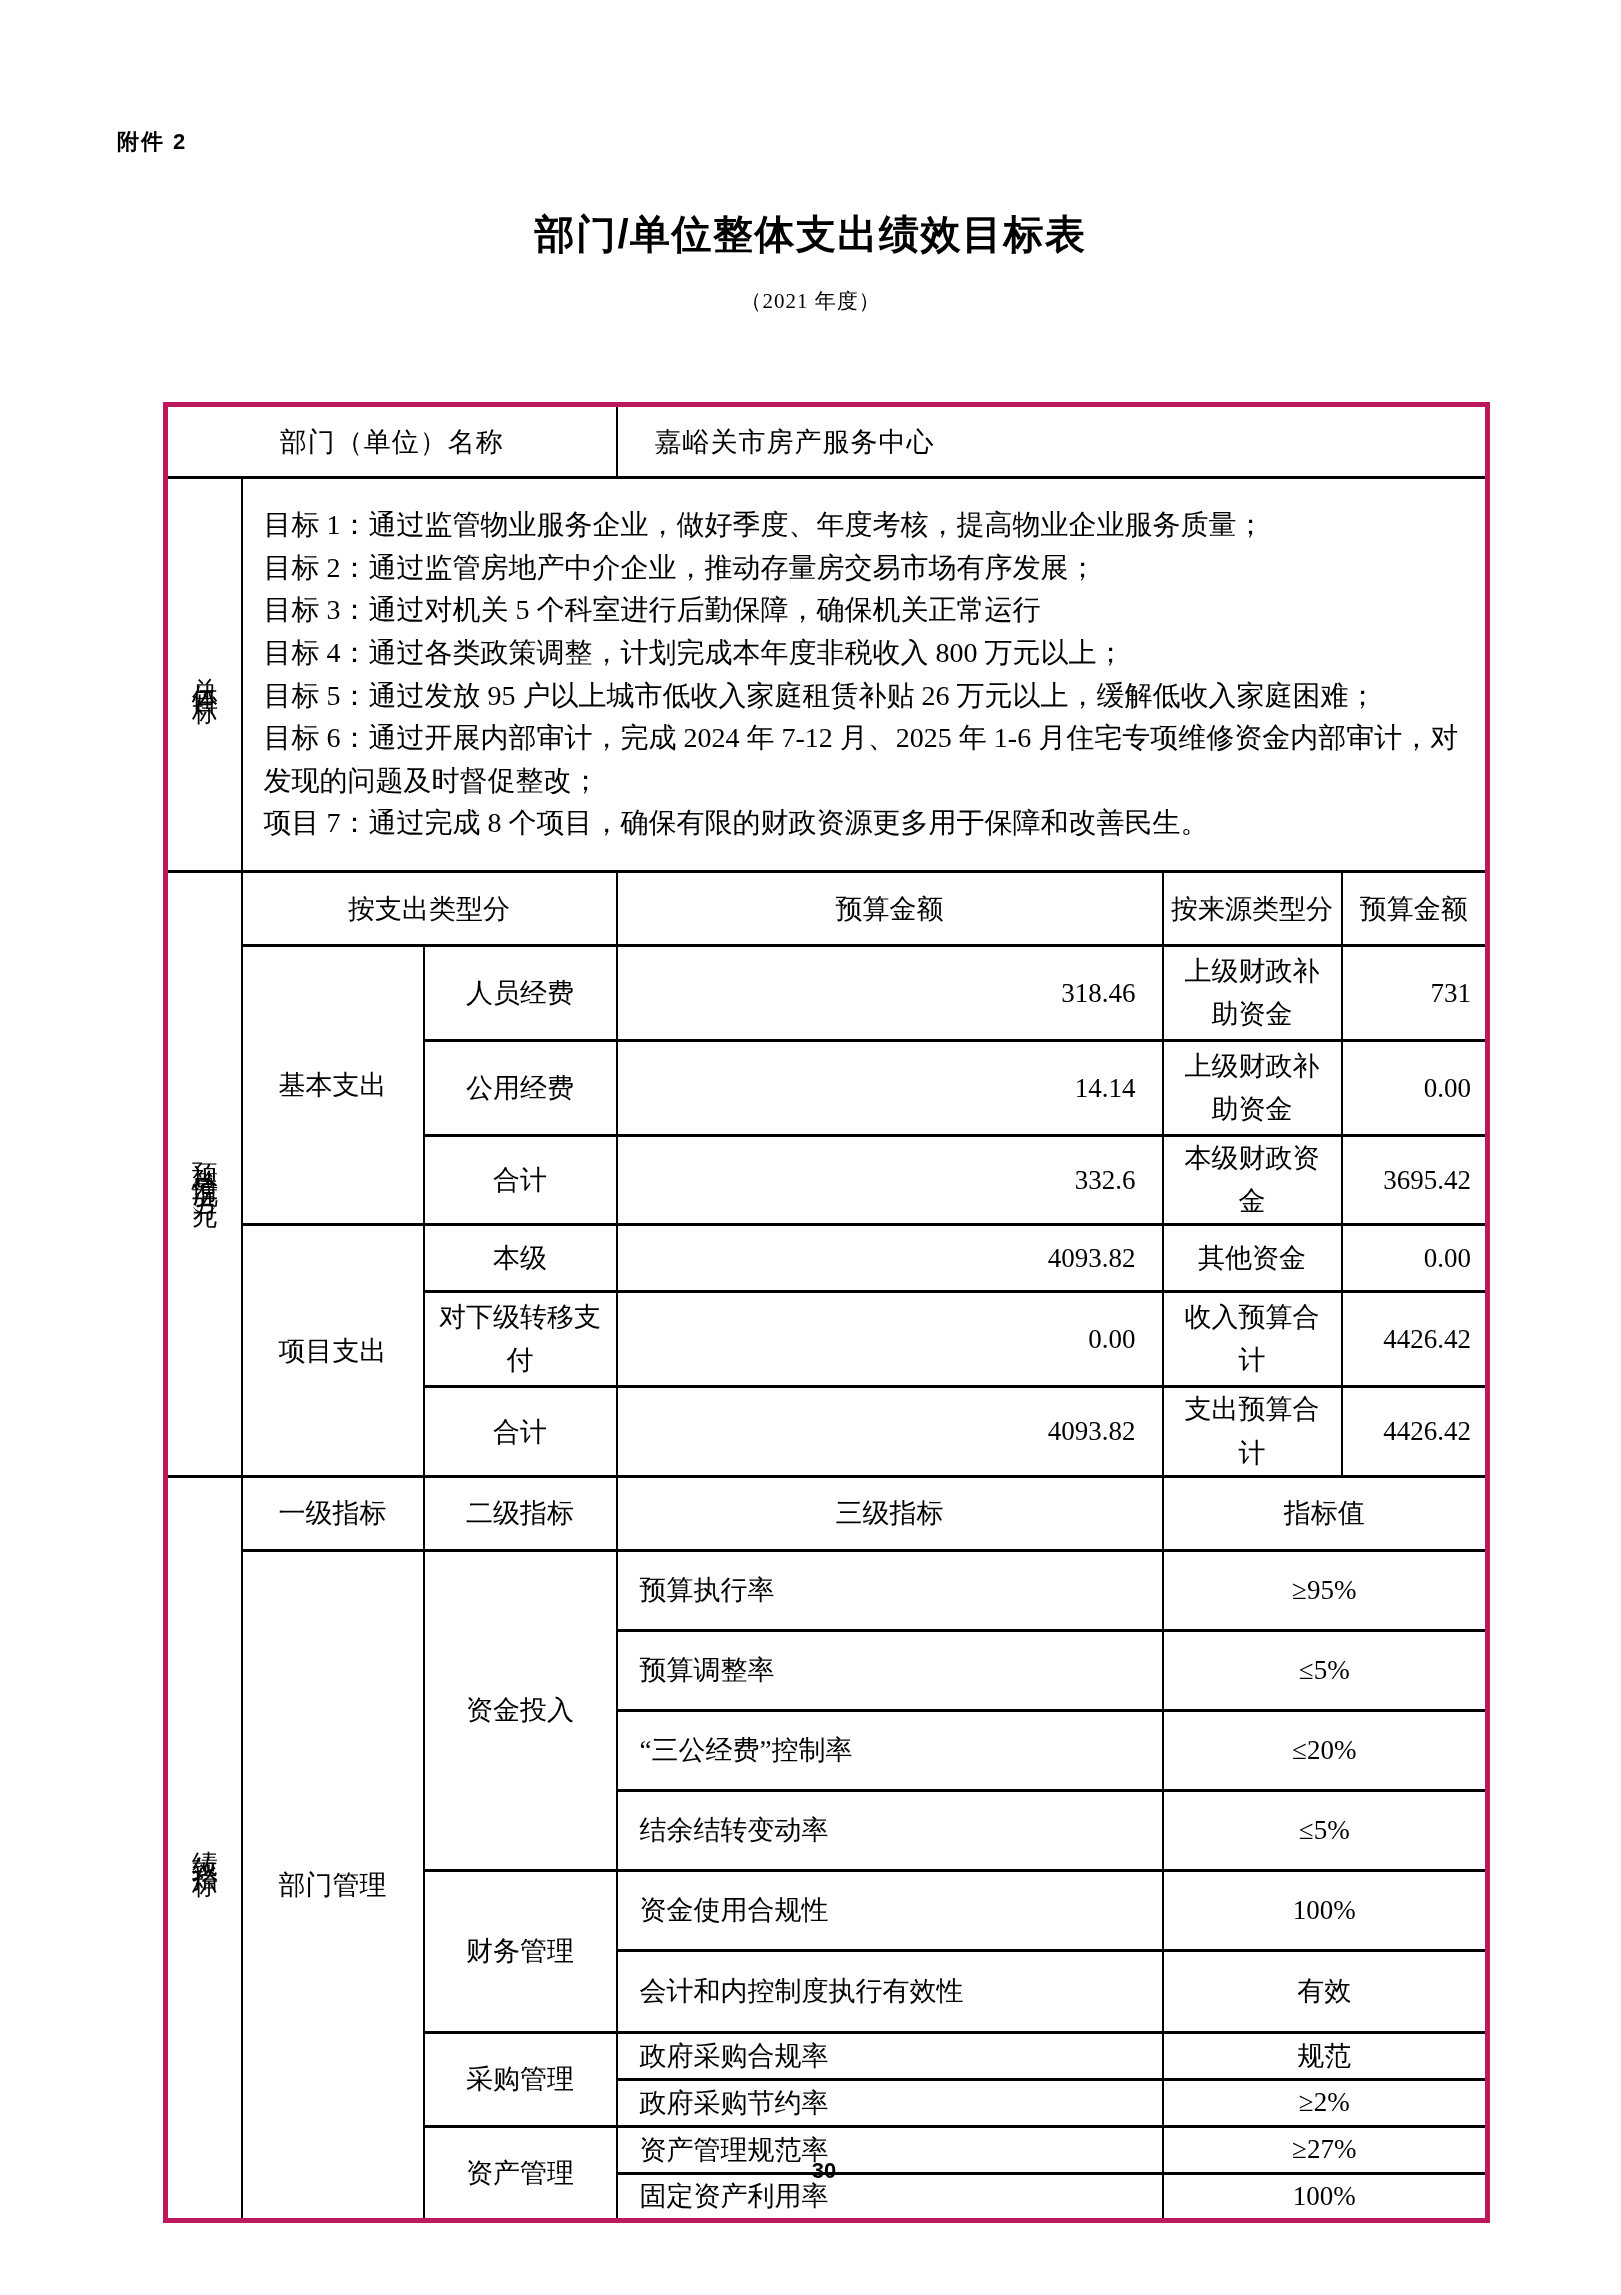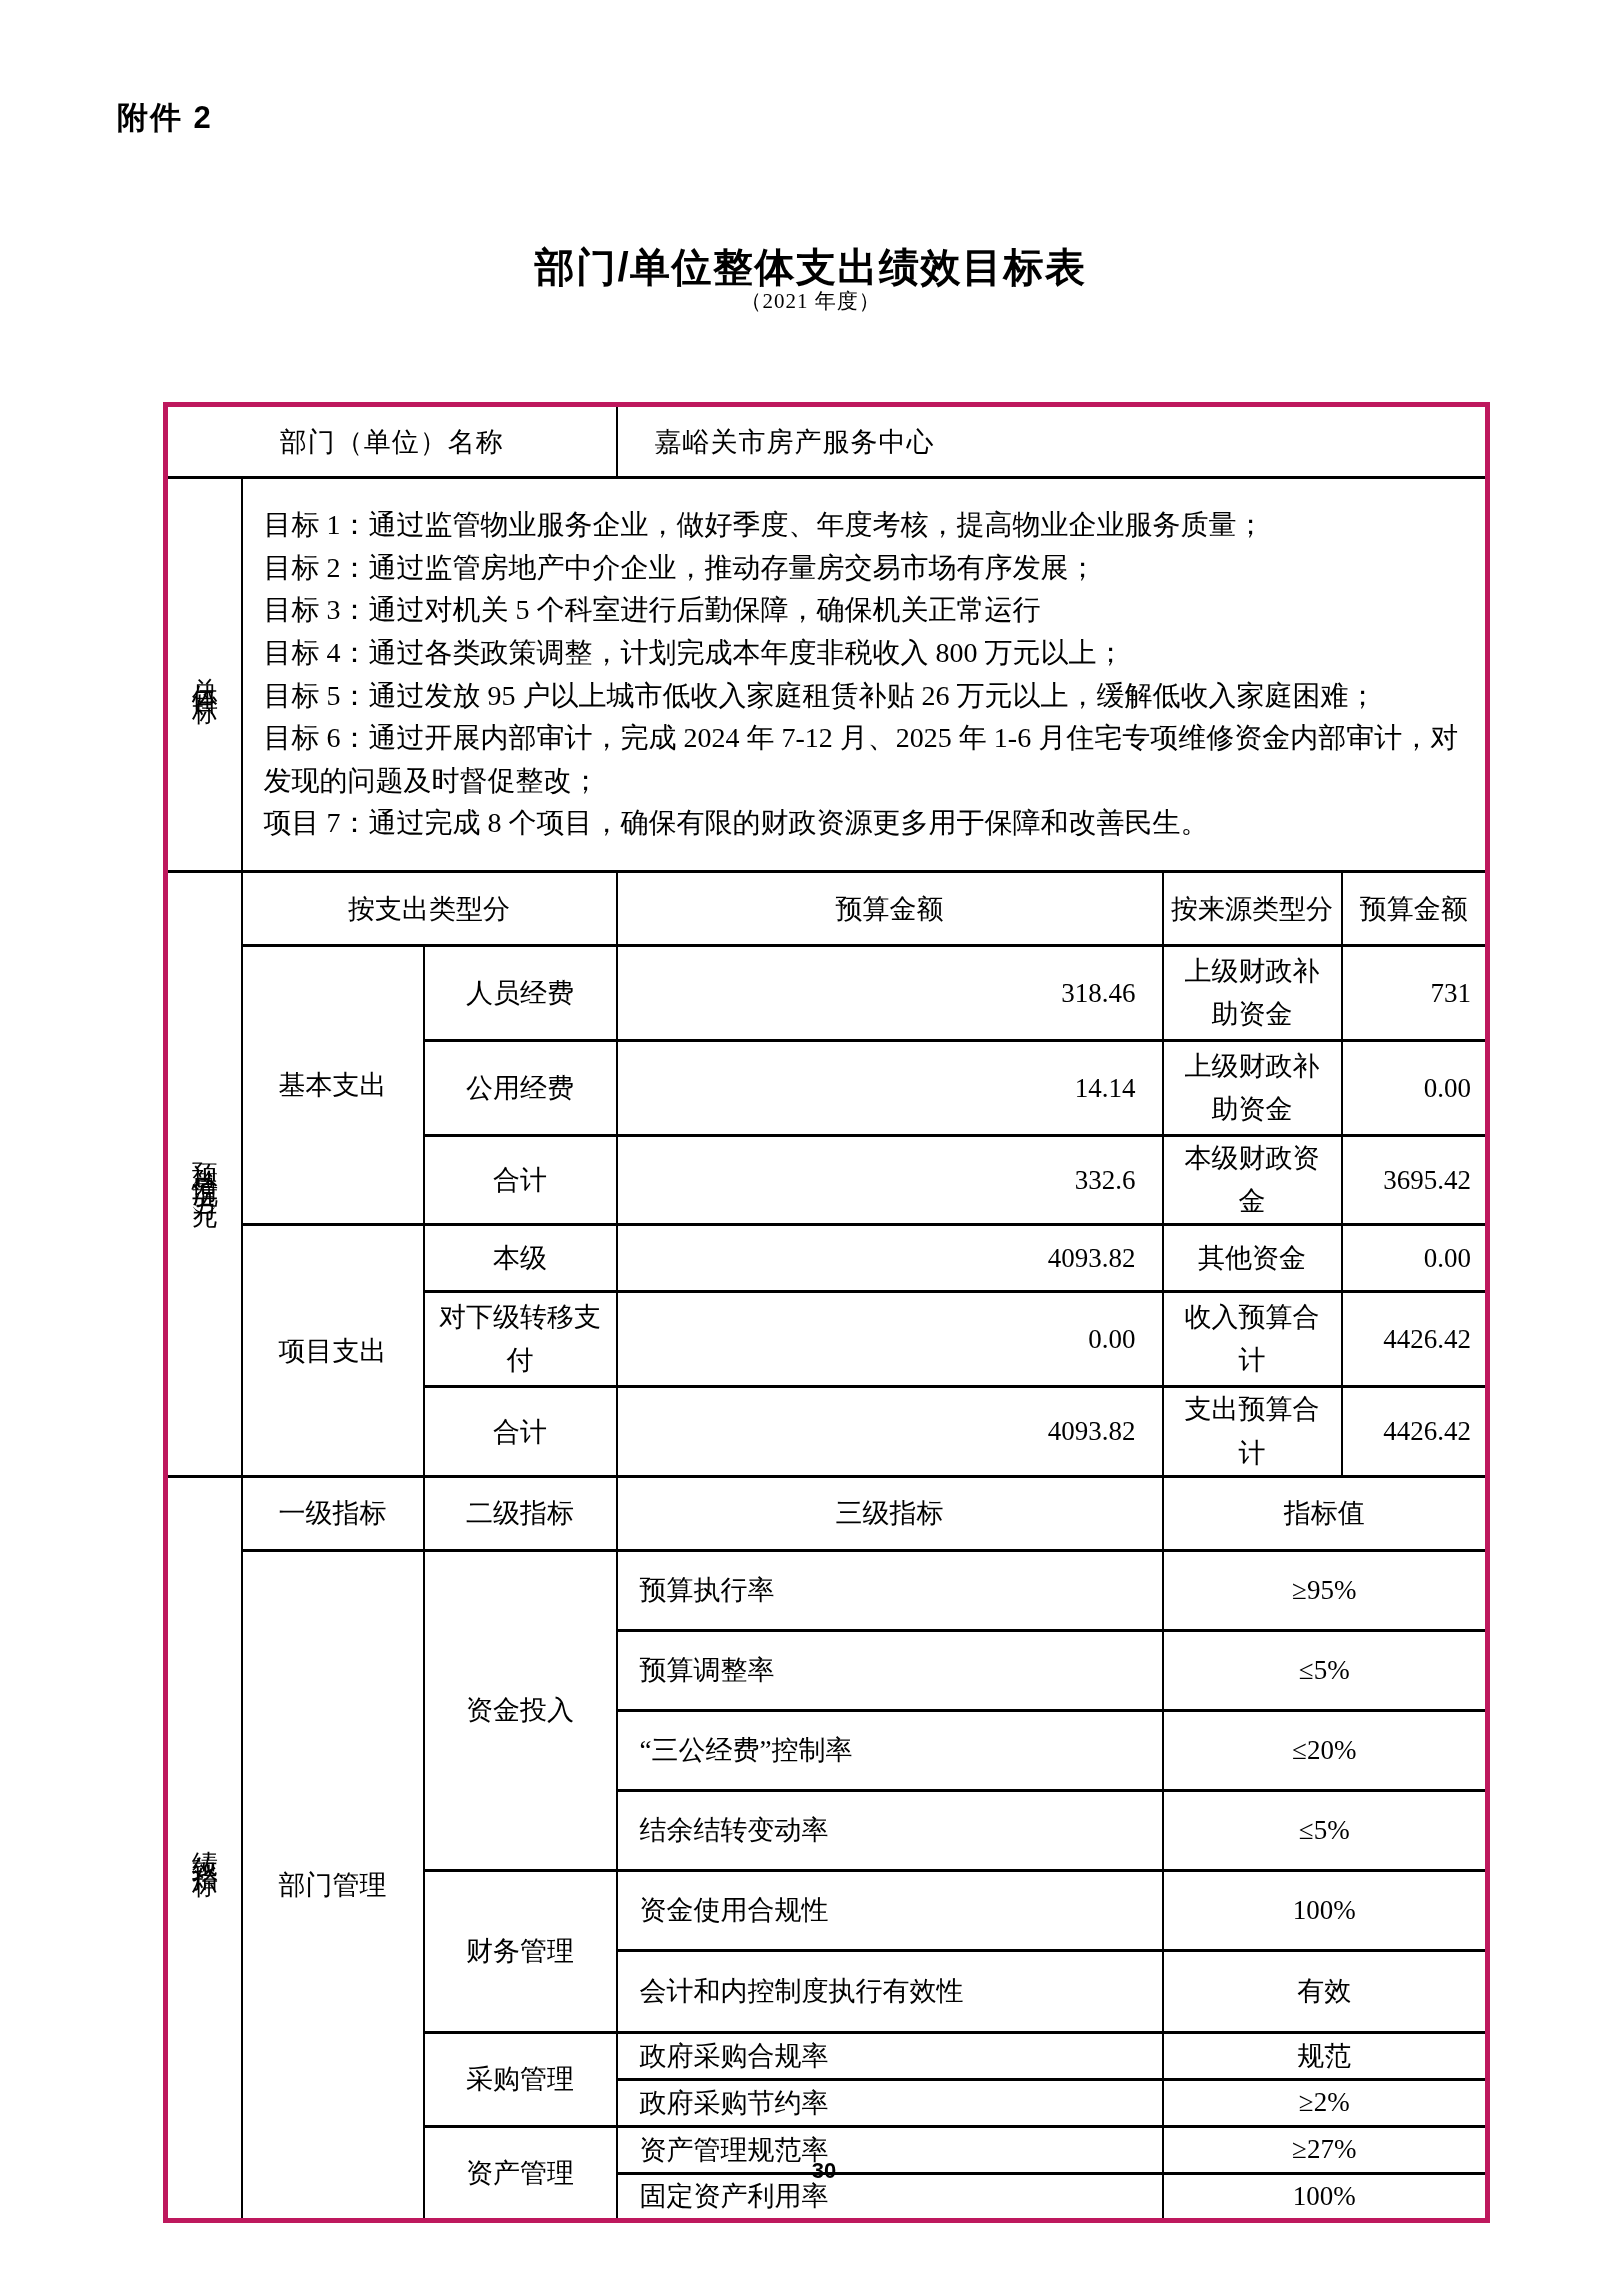--- a/index.html
+++ b/index.html
@@ -1,28 +1,28 @@
 <!DOCTYPE html>
 <html style="font-size:8px"><head>
 <meta charset="utf-8">
 <style>
   html,body{margin:0;padding:0;}
   body{
     width:1621px;height:2295px;position:relative;background:#ffffff;color:#000;
     font-family:"Liberation Serif","DejaVu Serif",serif;
   }
   .attachment{
-    position:absolute;left:117px;top:97px;
+    position:absolute;left:117px;top:127px;
     font-family:"Liberation Sans","DejaVu Sans",sans-serif;
-    font-weight:700;font-size:31px;letter-spacing:2px;
+    font-weight:700;font-size:22px;letter-spacing:2px;
   }
   .doc-title{
     position:absolute;left:0;top:207px;width:100%;text-align:center;
     font-family:"Liberation Sans","DejaVu Sans",sans-serif;
-    font-weight:700;font-size:40px;letter-spacing:1.5px;margin-top:33px;
+    font-weight:700;font-size:40px;letter-spacing:1.5px;
   }
   .doc-subtitle{
     position:absolute;left:0;top:287px;width:100%;text-align:center;
     font-size:21px;letter-spacing:1px;
   }
   table.main{
     position:absolute;left:163px;top:402px;width:1322px;
     border-collapse:collapse;table-layout:fixed;
     border:5px solid #be185d;
   }

